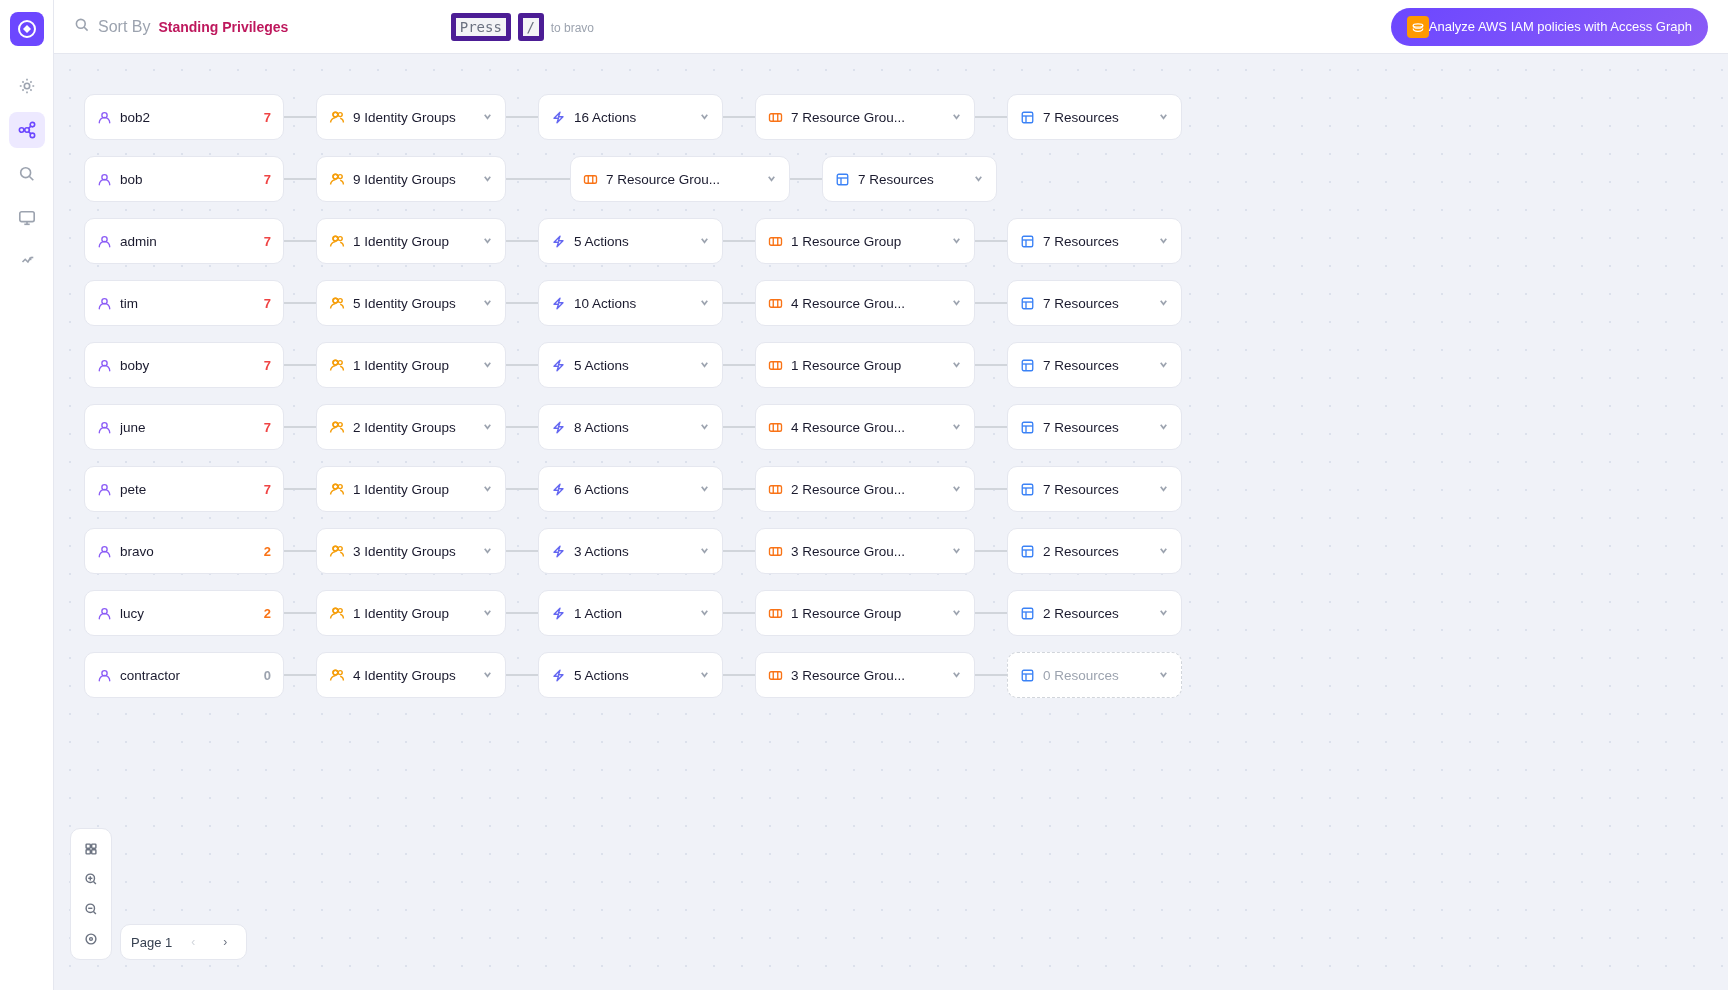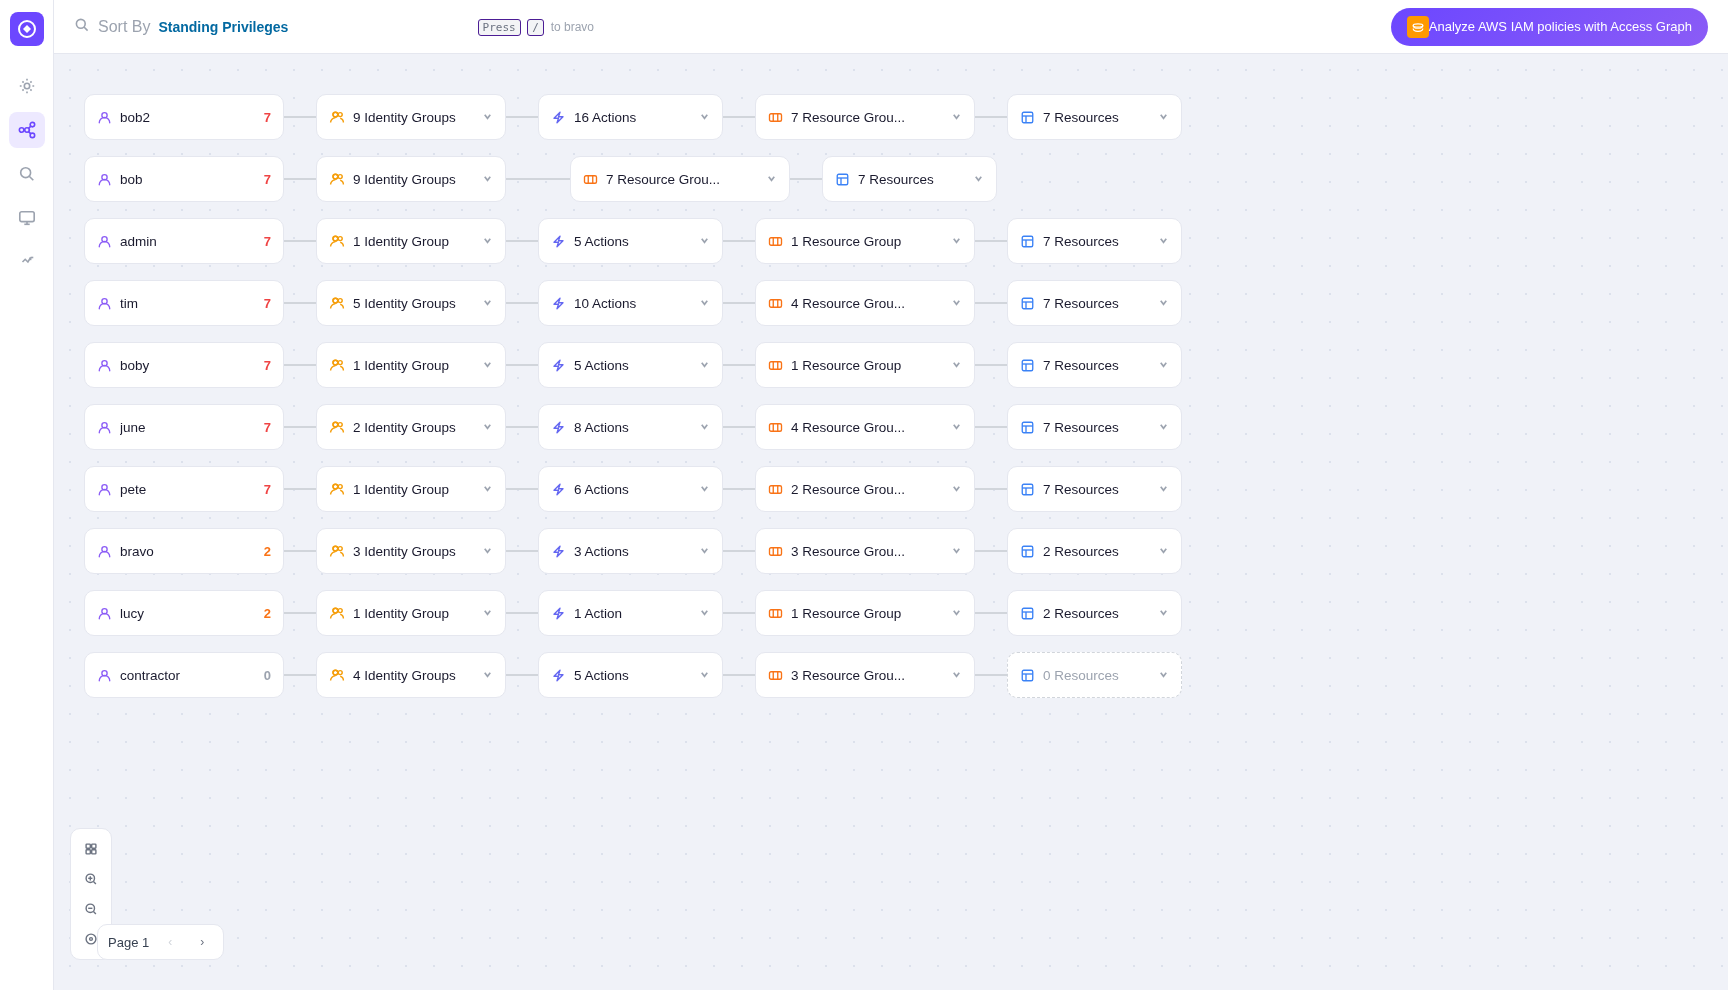--- a/index.html
+++ b/index.html
@@ -100,35 +100,35 @@
     }
 
     .sort-by-label {
       color: #9ca3af;
       font-size: 16px;
     }
 
     .sort-value {
       font-size: 14px;
       font-weight: 600;
-      color: #0369a1;
+      color: #be185d;
     }
 
     .search-hint {
       margin-left: auto;
       color: #9ca3af;
       font-size: 12px;
     }
 
     .search-hint kbd {
       background: #f3f4f6;
-      border: 1px solid #4c1d95;
+      border: 5px solid #4c1d95;
       border-radius: 3px;
       padding: 1px 4px;
-      font-size: 11px;
+      font-size: 14px;
       color: #6b7280;
     }
 
     .aws-btn {
       margin-left: auto;
       background: linear-gradient(135deg, #6c47ff, #8b5cf6);
       color: white;
       border: none;
       border-radius: 20px;
       padding: 8px 16px;
@@ -1110,17 +1110,17 @@
     </svg>
   </div>
   <div class="tool-btn">
     <svg width="14" height="14" viewBox="0 0 20 20" fill="none" stroke="currentColor" stroke-width="2">
       <circle cx="10" cy="10" r="7"></circle>
       <circle cx="10" cy="10" r="2"></circle>
     </svg>
   </div>
 </div>
 
-<div class="page-nav" style="left: 97px; bottom: 30px; position: absolute; z-index: 10;">
+<div class="page-nav" style="left: 120px; bottom: 30px; position: absolute; z-index: 10;">
   <span>Page 1</span>
   <div class="page-arrow disabled">‹</div>
   <div class="page-arrow">›</div>
 </div>
 
 </body></html>

